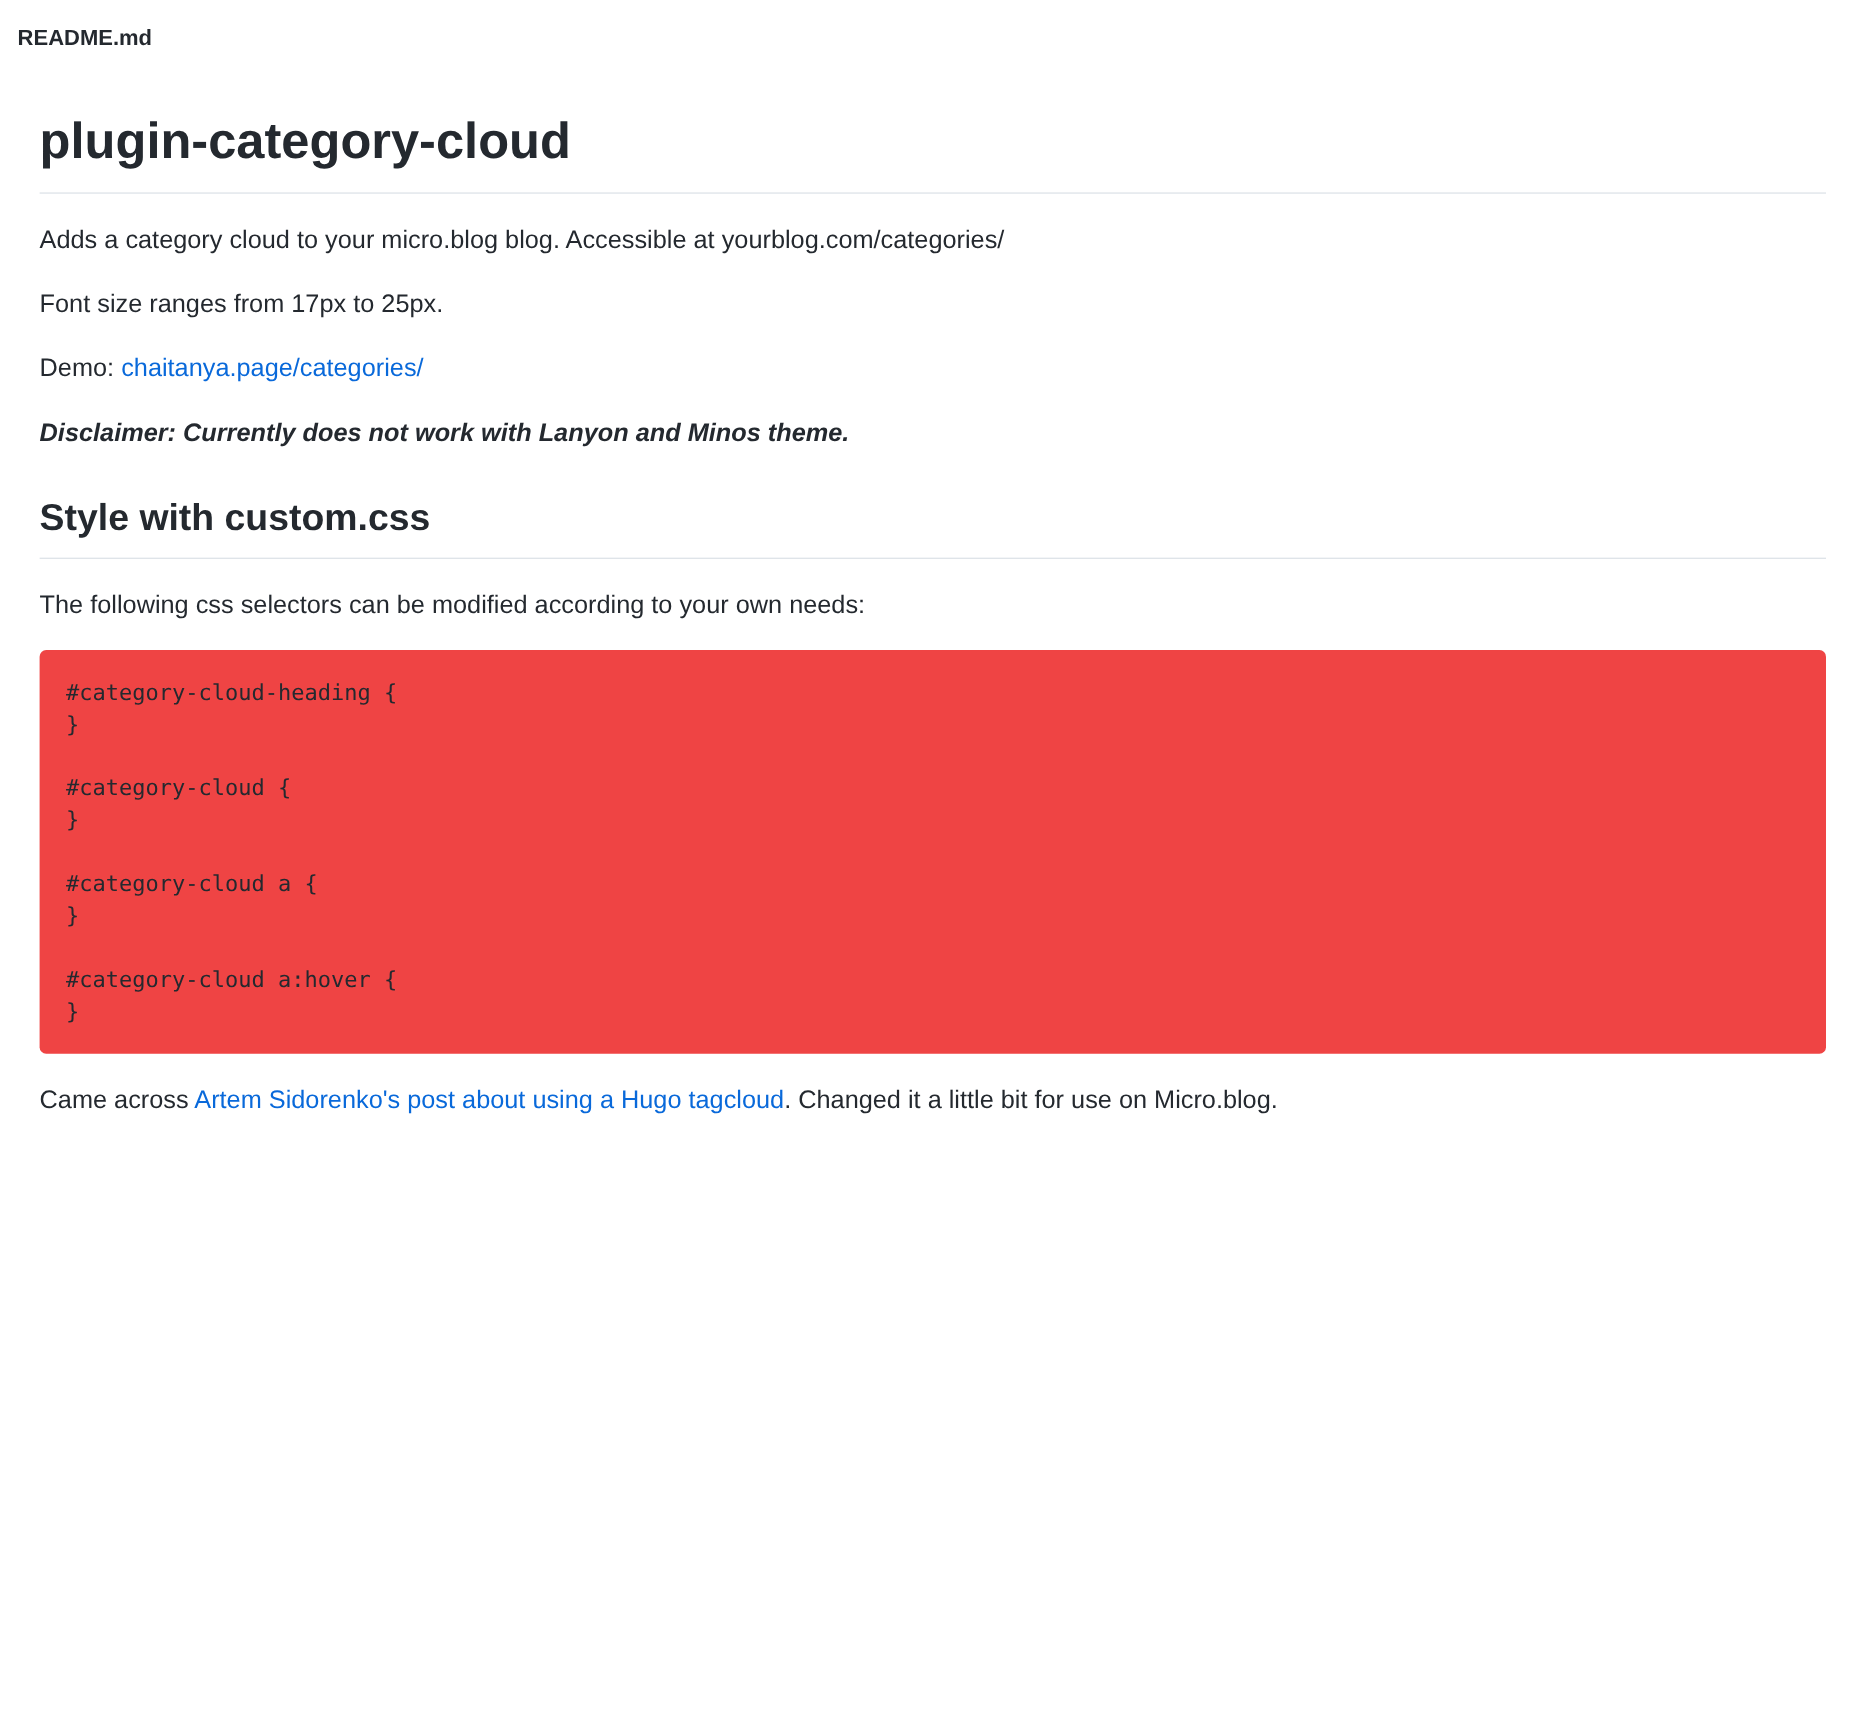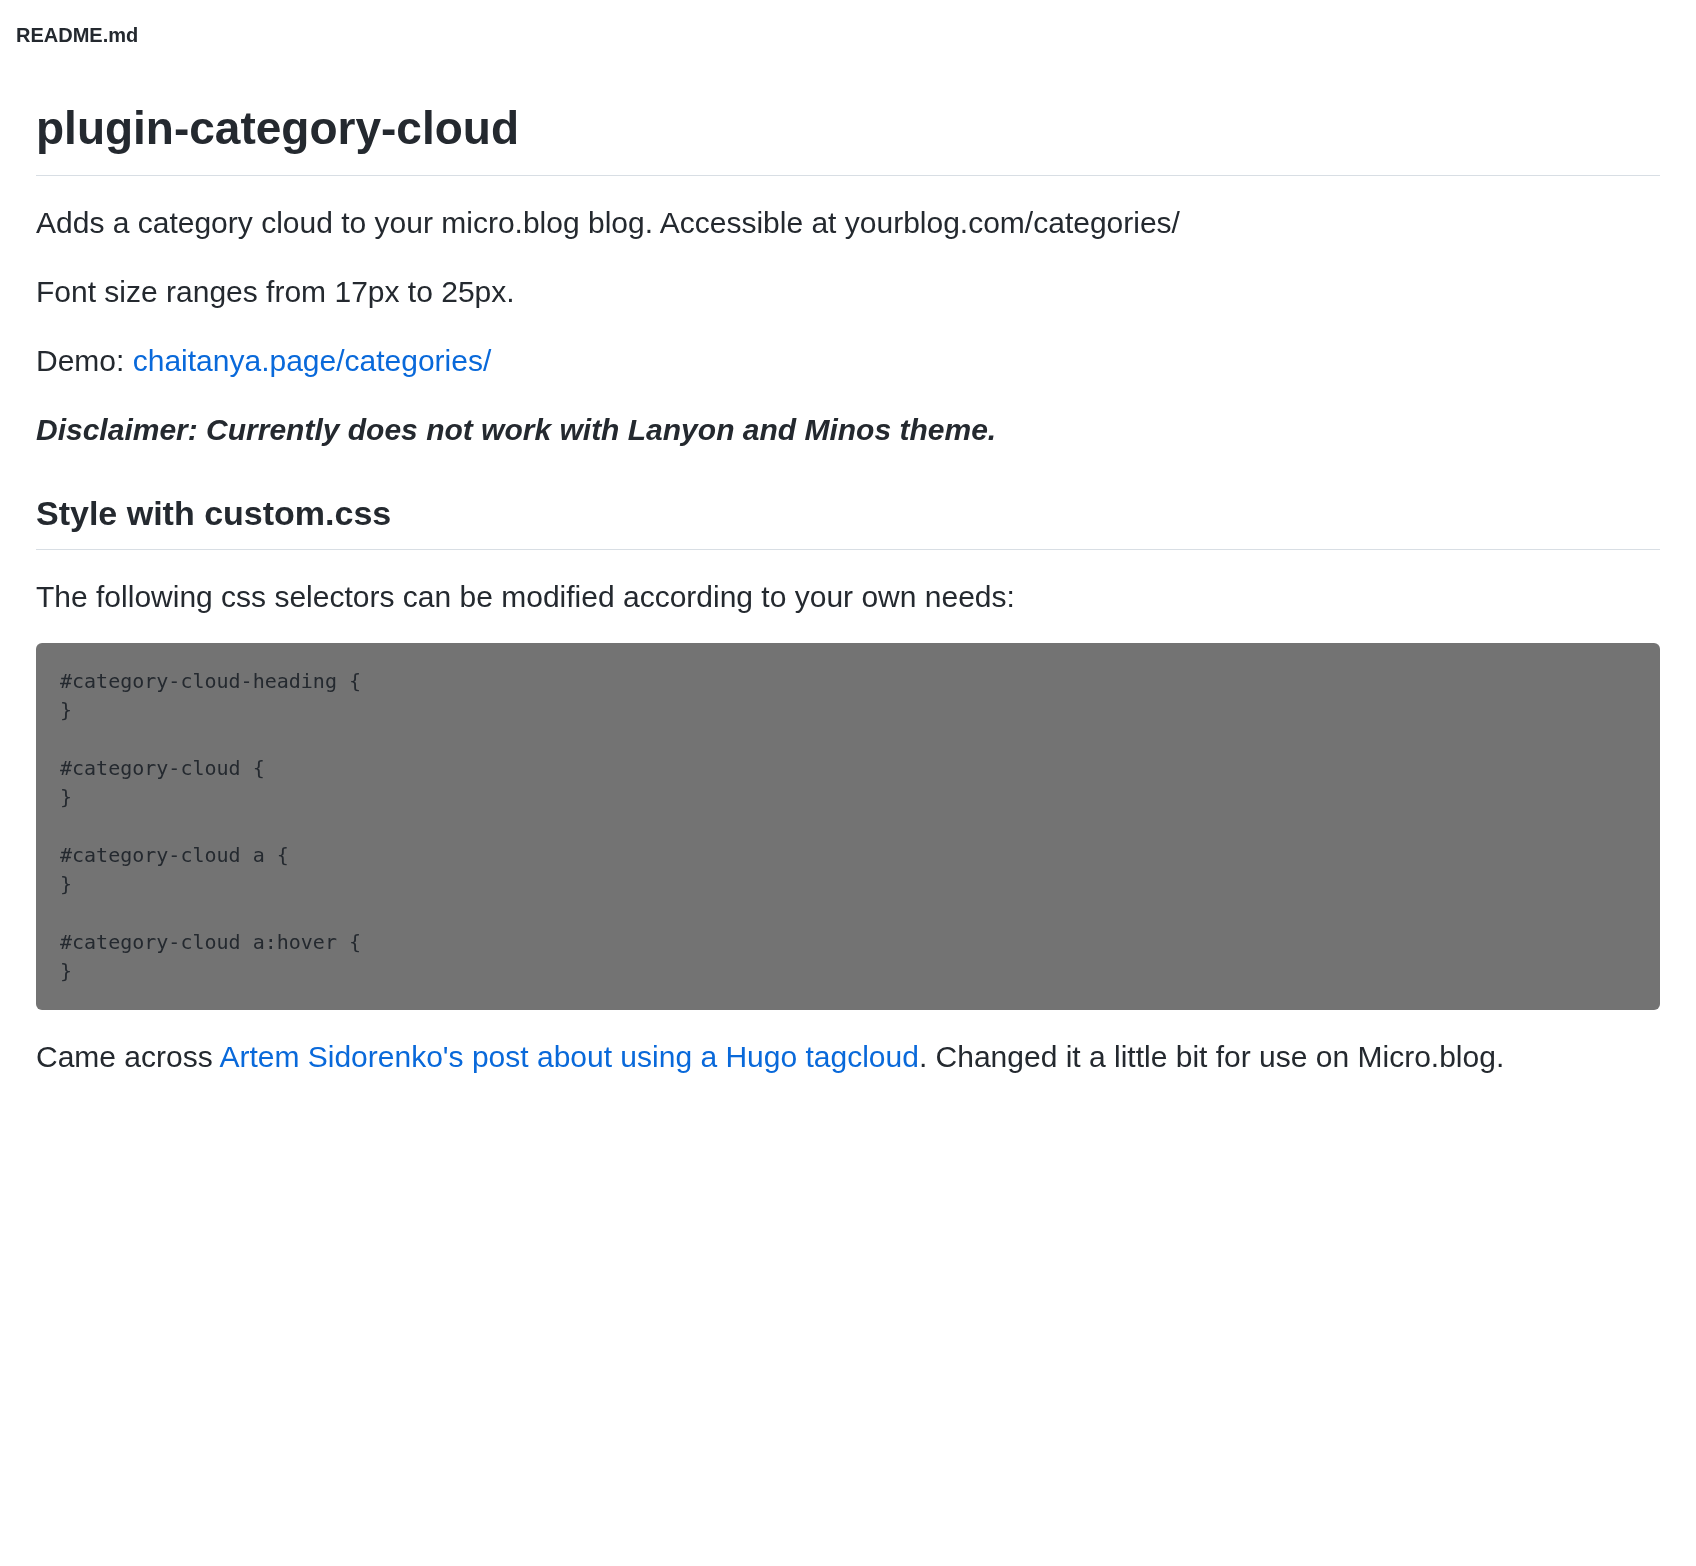--- a/index.html
+++ b/index.html
@@ -36,34 +36,34 @@
     }
     h2 {
       font-size: 34px;
       font-weight: 600;
       padding-bottom: 10px;
       margin-top: 36px;
       margin-bottom: 24px;
       border-bottom: 1px solid #d8dee4;
     }
     p {
-      font-size: 30px;
+      font-size: 23px;
       margin-bottom: 24px;
       color: #24292f;
     }
     p.disclaimer {
       font-weight: 700;
       font-style: italic;
     }
     a {
       color: #0969da;
       text-decoration: none;
     }
     pre {
-      background-color: #737373;
+      background-color: #ef4444;
       border-radius: 6px;
       padding: 24px;
       margin-bottom: 24px;
       overflow: auto;
       font-family: ui-monospace, SFMono-Regular, "SF Mono", Menlo, Consolas, monospace;
       font-size: 20px;
       line-height: 1.45;
       color: #24292f;
     }
     code {

